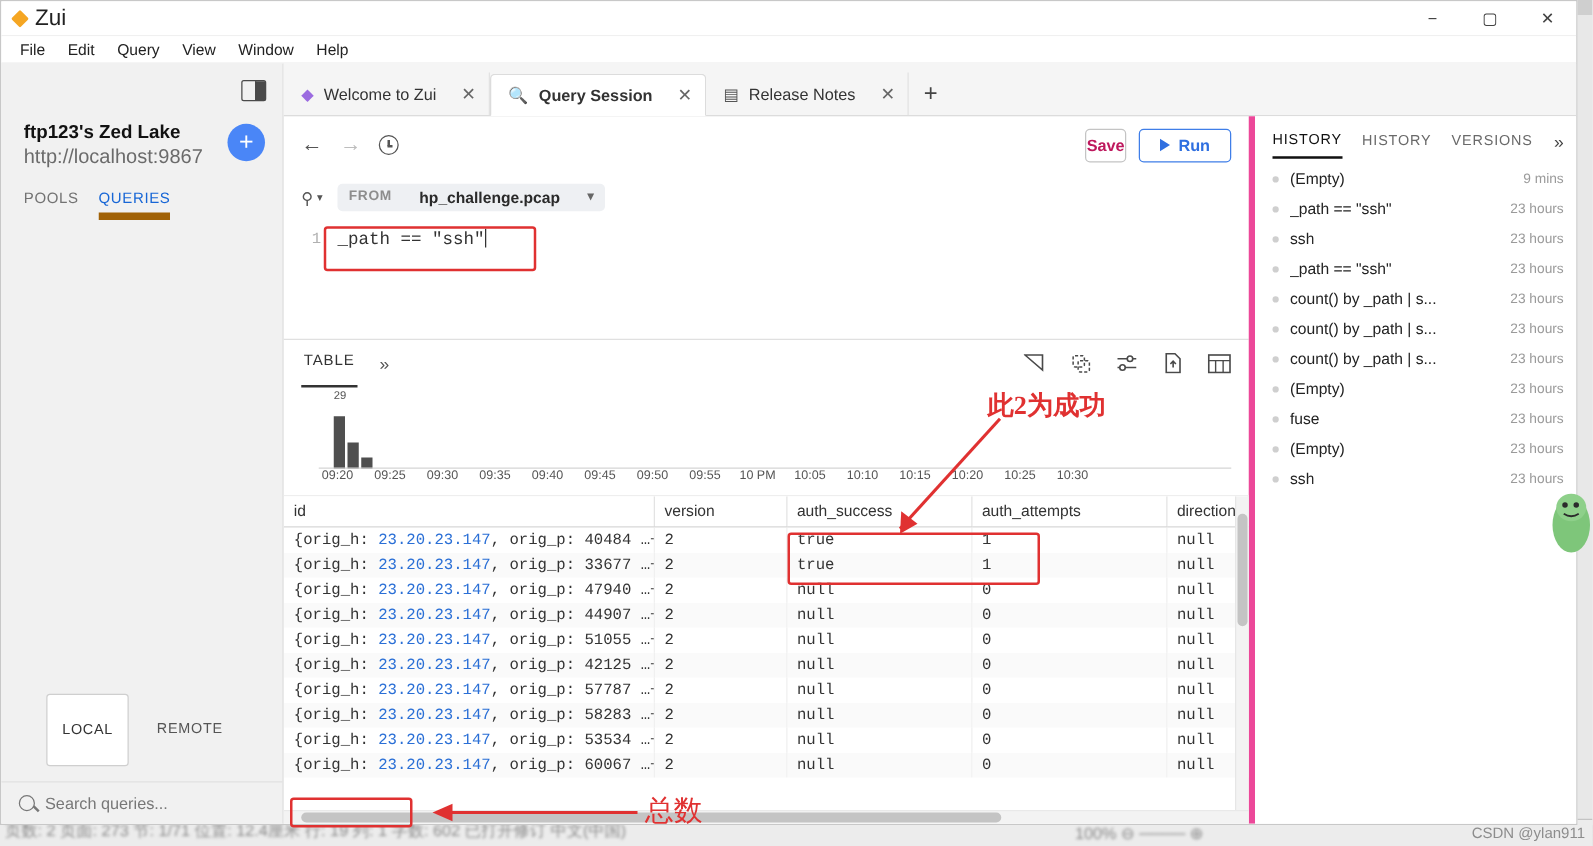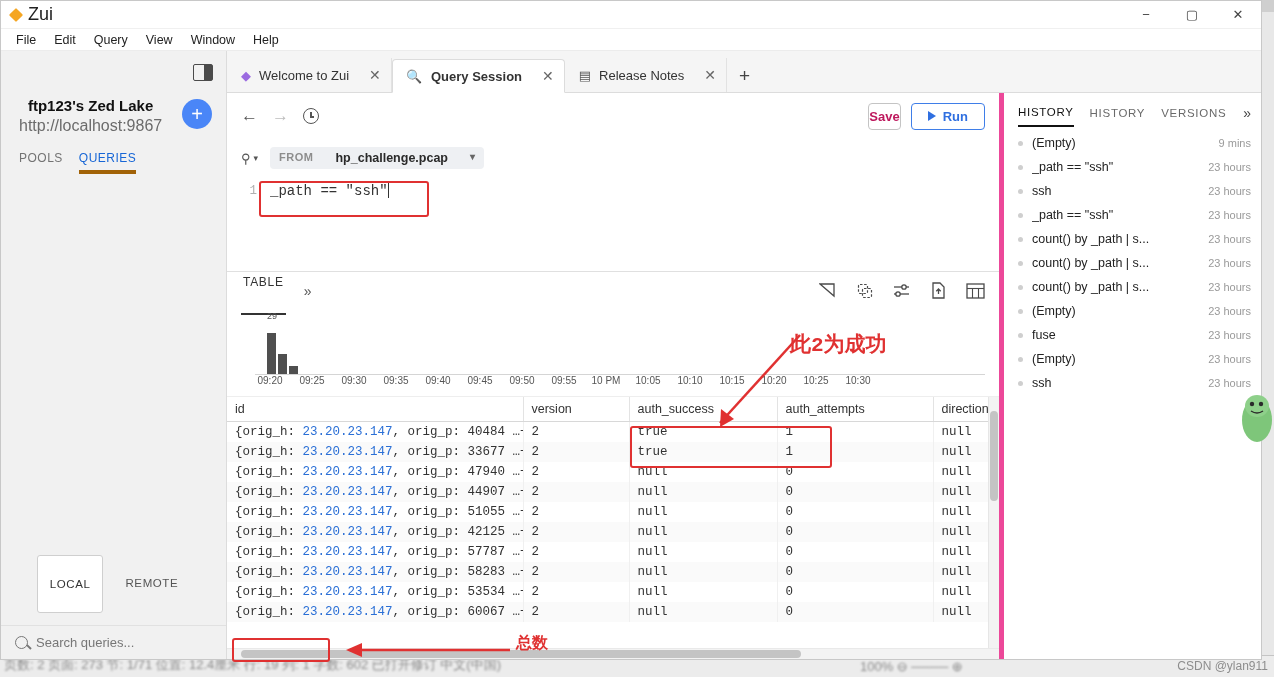--- a/index.html
+++ b/index.html
@@ -66,31 +66,31 @@
     display:flex; flex-direction:column;
   }
   .sb-top { height:42px; display:flex; align-items:center; justify-content:flex-end; padding-right:13px;}
   .panel-icon {
     width:20px; height:17px; border:1.6px solid #4a4a4a; border-radius:2px; position:relative;
   }
   .panel-icon:after {
     content:""; position:absolute; right:0; top:0; bottom:0; width:7px;
     border-left:1.6px solid #4a4a4a; background:#4a4a4a;
   }
-  .lake-row { display:flex; align-items:flex-start; padding:4px 14px 0 18px;text-align:center; }
+  .lake-row { display:flex; align-items:flex-start; padding:4px 14px 0 18px; }
   .lake-name { font-size:15px; font-weight:bold; color:#111; }
   .lake-url { font-size:16px; color:#6b6b6b; margin-top:3px; }
   .plus-btn {
     margin-left:auto; width:30px; height:30px; border-radius:50%;
     background:#4a86f7; color:#fff; display:flex; align-items:center; justify-content:center;
     font-size:20px; line-height:1; margin-top:2px;
   }
   .sb-tabs { display:flex; gap:16px; padding:16px 0 0 18px; }
   .sb-tab { font-size:12px; letter-spacing:.5px; color:#737373; padding-bottom:5px; }
-  .sb-tab.active { color:#1766d6; border-bottom:4px solid #a16207; }
+  .sb-tab.active { color:#1766d6; border-bottom:6px solid #a16207; }
   .sb-spacer { flex:1; }
   .sb-localremote { display:flex; justify-content:center; gap:10px; padding-bottom:12px; }
   .lr-btn { font-size:11.5px; letter-spacing:.6px; color:#555; padding:22px 12px; border-radius:3px; }
   .lr-btn.active { background:#fff; border:1px solid #cfcfcf; color:#333; }
   .sb-search {
     height:34px; display:flex; align-items:center; gap:8px; padding-left:14px;
     border-top:1px solid #e1e1e1; color:#777; font-size:13px;
   }
   .mag { width:13px; height:13px; border:1.7px solid #777; border-radius:50%; position:relative; }
   .mag:after { content:""; position:absolute; width:6px; height:1.7px; background:#777; transform:rotate(45deg); right:-5px; bottom:0px; }
@@ -137,21 +137,21 @@
     padding-left:13px; padding-top:2px; position:relative;
   }
   .caret-bar { display:inline-block; width:1px; height:15px; background:#333; vertical-align:-3px; }
   .anno-box {
     position:absolute; border:2px solid #e03131; border-radius:3px; pointer-events:none;
   }
   
   .res-toolbar {
     height:38px; border-top:1px solid #e0e0e0; display:flex; align-items:center; gap:18px; padding:0 14px;
   }
-  .res-tab { font-size:12px; letter-spacing:.7px; color:#333; padding:9px 2px 24px; border-bottom:2px solid #333; }
+  .res-tab { font-size:12px; letter-spacing:.7px; color:#333; padding:9px 2px 13px; border-bottom:2px solid #333; }
   .chev { color:#555; font-size:14px; }
   .tb-right { margin-left:auto; display:flex; align-items:center; gap:18px; color:#4a4a4a; }
   .tb-ico { width:19px; height:19px; display:flex; align-items:center; justify-content:center; }
   
   .hist-wrap { height:88px; position:relative; padding:4px 14px 0 14px; border-bottom:1px solid #eee; }
   .hist-canvas { position:relative; height:62px; margin-left:14px; }
   .hist-bar { position:absolute; bottom:0; background:#4f4f4f; }
   .hist-label { position:absolute; font-size:9px; color:#555; }
   .hist-axis { position:absolute; bottom:0; left:0; right:0; height:1px; background:#d5d5d5; }
   .hist-ticks { display:flex; gap:0; font-size:10px; color:#555; padding-left:8px; }
@@ -187,22 +187,22 @@
   .hp-dot { width:5px; height:5px; border-radius:50%; background:#cfcfcf; margin-right:9px; flex:none; }
   .hp-label { overflow:hidden; text-overflow:ellipsis; white-space:nowrap; }
   .hp-time { margin-left:auto; font-size:11px; color:#9a9a9a; padding-left:8px; flex:none; }
   
   .statusbar {
     height:26px; border-top:1px solid #e0e0e0; display:flex; align-items:center; gap:16px;
     padding-left:236px; font-size:12px; color:#333; background:#fff;
   }
   
   .anno { position:absolute; pointer-events:none; }
-  .anno-text { color:#e03131; font-size:21px; font-weight:bold; font-family:Liberation Mono, monospace;margin-top:20px; }
-  .anno-text2 { color:#e03131; font-size:16px; font-weight:bold; font-family:"DejaVu Sans", sans-serif; }
+  .anno-text { color:#e03131; font-size:21px; font-weight:bold; font-family:Liberation Serif, serif; }
+  .anno-text2 { color:#e03131; font-size:23px; font-weight:normal; font-family:"DejaVu Sans", sans-serif; }
   .watermark { position:absolute; right:6px; bottom:4px; color:#8d8d8d; font-size:12px; }
   .mascot { position:absolute; right:-3px; top:390px; width:44px; height:62px; }
   .scrollbar-v {
     position:absolute; right:0; top:0; width:11px; bottom:0; background:#f3f3f3; border-left:1px solid #e6e6e6;
   }
   .scroll-thumb { position:absolute; right:1px; width:8px; background:#c4c4c4; border-radius:4px; }
   .scrollbar-h { height:11px; background:#f3f3f3; border-top:1px solid #e9e9e9; position:relative; }
   .scroll-thumb-h { position:absolute; left:14px; top:1px; height:8px; width:560px; background:#c4c4c4; border-radius:4px;}
 </style>
 </head>

